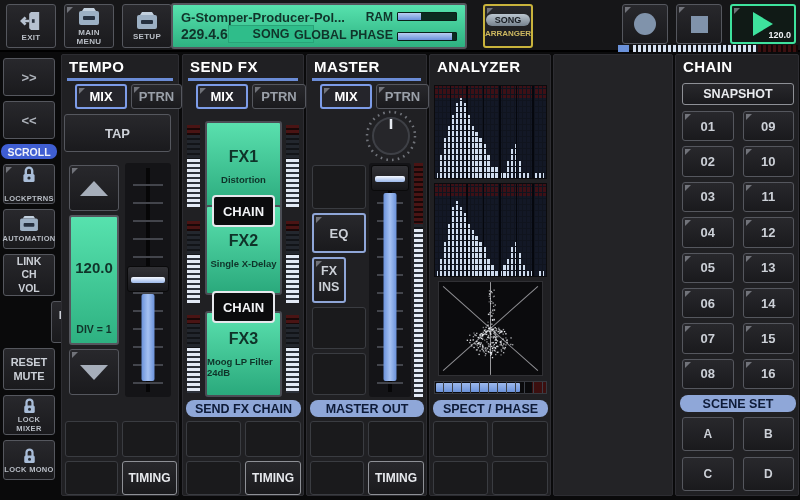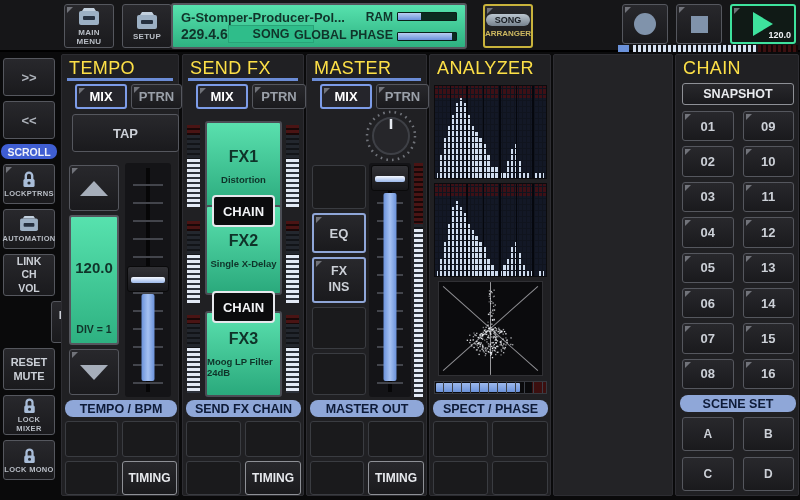--- a/index.html
+++ b/index.html
@@ -12,22 +12,22 @@
     border:1px solid #55575e; border-radius:3px; color:#ccd0d7; font-weight:bold;
     display:flex; align-items:center; justify-content:center; text-align:center; }
   .btn.empty { background:#1a1a1c; border-color:#3a3c41; }
   .btn.bright { border-color:#8e9096; }
   .flag::after { content:""; position:absolute; top:2px; left:2px; width:0; height:0;
     border-top:6px solid #84878e; border-right:6px solid transparent; opacity:.8; }
   .pill { position:absolute; background:#8fa7d8; border-radius:8px; color:#0e1b38;
     font-weight:bold; font-size:12.5px; display:flex; align-items:center; justify-content:center; }
   .panel { position:absolute; top:54px; height:442px; background:#202023;
     border:1px solid #2d2d32; border-radius:2px; }
-  .phead { position:absolute; top:3px; left:7px; font-size:18px; font-weight:normal;
-    color:#fde047; letter-spacing:.4px; }
+  .phead { position:absolute; top:3px; left:7px; font-size:15px; font-weight:bold;
+    color:#ffffff; letter-spacing:.4px; }
   .punder { position:absolute; top:23px; left:5px; right:5px; height:3px; background:#6b8cd6; }
   .tab { font-size:13px; color:#9aa0a9;margin-left:8px; }
   .tab.active { border:2px solid #7d9ce8; color:#fff; background:#25252b; }
 
   
   .lcd { background:linear-gradient(#57e2ae,#2eb181); border:2px solid #55575e;
     border-radius:3px; color:#10342a; }
 
   
   .ftrack { position:absolute; background:#141417; border-radius:3px; }
@@ -92,20 +92,28 @@
     justify-content:center; z-index:3; }
   svg { display:block; }
 </style>
 </head>
 <body>
 
 <div class="app">
 
   <div class="topbar">
 
+    <div class="btn" style="left:6px;top:4px;width:50px;height:44px;flex-direction:column;gap:2px;">
+      <svg width="22" height="20" viewBox="0 0 24 22">
+        <path d="M12 1 h9 v20 h-9 l-2 -2 v-16 z" fill="#b6c1d0"></path>
+        <rect x="13" y="9" width="3" height="4" fill="#2a3340"></rect>
+        <path d="M10 11 L3 11 M6 7 L2 11 L6 15" stroke="#b6c1d0" stroke-width="3" fill="none"></path>
+      </svg>
+      <span class="tb-label">EXIT</span>
+    </div>
 
     <div class="btn flag" style="left:64px;top:4px;width:50px;height:44px;flex-direction:column;gap:2px;">
       <svg width="24" height="19" viewBox="0 0 24 19">
         <path d="M5 4 L7 1 H17 L19 4 Z" fill="#c3d1df"></path>
         <rect x="2" y="4" width="20" height="14" rx="2" fill="#9cb0c4"></rect>
         <rect x="6" y="9" width="12" height="4" rx="1" fill="#263140"></rect>
       </svg>
       <span class="tb-label">MAIN MENU</span>
     </div>
 
@@ -167,21 +175,21 @@
       <span>&gt;&gt;</span>
     </div>
     <div class="btn" style="left:3px;top:101px;width:52px;height:38px;font-size:13px;color:#aeb3bb;">
       <span>&lt;&lt;</span>
     </div>
     <div class="pill" style="left:1px;top:144px;width:56px;height:15px;background:#3f5ed2;color:#eef1f8;
                 font-size:10.5px;border-radius:7px;">
       <span>SCROLL</span>
     </div>
 
-    <div class="btn flag" style="left:3px;top:164px;width:52px;height:40px;flex-direction:column;gap:1px;">
+    <div class="btn flag" style="left:3px;top:164px;width:52px;height:40px;flex-direction:column;gap:1px;justify-content:space-between;">
       <svg width="16" height="18" viewBox="0 0 20 22">
         <path d="M6 12 v-5 a4 4 0 0 1 8 0 v5" stroke="#a9bdd8" stroke-width="3" fill="none"></path>
         <rect x="3" y="11" width="14" height="10" rx="2" fill="#a9bdd8"></rect>
         <circle cx="10" cy="16" r="2" fill="#232930"></circle>
       </svg>
       <span class="tb-label" style="font-size:7.5px;">LOCKPTRNS</span>
     </div>
 
     <div class="btn" style="left:3px;top:209px;width:52px;height:40px;flex-direction:column;gap:2px;">
       <svg width="22" height="17" viewBox="0 0 24 19">
@@ -223,21 +231,21 @@
 
   <div class="panel" style="left:61px;width:118px;">
     <div class="phead">TEMPO</div>
     <div class="punder"></div>
     <div class="btn tab active flag" style="left:5px;top:29px;width:52px;height:25px;">
       <span>MIX</span>
       </div>
     <div class="btn tab flag" style="left:61px;top:29px;width:51px;height:25px;">
       <span>PTRN</span>
       </div>
-    <div class="btn" style="left:10px;top:59px;width:107px;height:38px;font-size:13px;">
+    <div class="btn" style="left:2px;top:59px;width:107px;height:38px;font-size:13px;">
       <span>TAP</span>
       </div>
 
     <div class="btn flag" style="left:7px;top:110px;width:50px;height:46px;">
       <span style="width:0;height:0;border-left:14px solid transparent;border-right:14px solid transparent;
                    border-bottom:15px solid #a6aeba;"></span>
     </div>
     <div class="lcd" style="position:absolute;left:7px;top:160px;width:50px;height:130px;">
       <span style="position:absolute;left:0;right:0;top:42px;text-align:center;font-size:15px;font-weight:bold;">120.0</span>
       <span style="position:absolute;left:0;right:0;bottom:8px;text-align:center;font-size:10.5px;font-weight:bold;">DIV = 1</span>
@@ -247,23 +255,20 @@
                    border-top:15px solid #a6aeba;"></span>
     </div>
 
     <div class="ftrack" style="left:63px;top:108px;width:46px;height:234px;">
       <div class="groove"></div>
       <div class="ticks"></div>
       <div class="ffill" id="tempo-fill" style="top: 56%; bottom: 7%;"></div>
       <div class="fhandle" id="tempo-handle" style="top: 44%;"></div>
     </div>
 
-    <div class="pill" style="left:3px;top:345px;width:112px;height:17px;">
-      <span>TEMPO / BPM</span>
-      </div>
 
     <div class="btn empty" style="left:3px;top:366px;width:53px;height:36px;"></div>
     <div class="btn empty" style="left:60px;top:366px;width:55px;height:36px;"></div>
     <div class="btn empty" style="left:3px;top:406px;width:53px;height:34px;"></div>
     <div class="btn bright" style="left:60px;top:406px;width:55px;height:34px;font-size:12px;color:#e8eaee;">
       <span>TIMING</span>
       </div>
   </div>
 
   <div class="panel" style="left:182px;width:122px;">
@@ -348,21 +353,21 @@
     <svg style="position:absolute;left:56px;top:54px;" width="56" height="54" viewBox="0 0 56 54">
       <circle cx="28" cy="27" r="24" fill="none" stroke="#70737a" stroke-width="2.5" stroke-dasharray="1.6 4.2"></circle>
       <circle cx="28" cy="27" r="18" fill="#26262a" stroke="#3e4046" stroke-width="2"></circle>
       <line x1="28" y1="10" x2="28" y2="20" stroke="#e8ecf2" stroke-width="2.5"></line>
     </svg>
 
     <div class="btn empty" style="left:5px;top:110px;width:54px;height:44px;"></div>
     <div class="btn flag" style="left:5px;top:158px;width:54px;height:40px;border:2px solid #8fa6d8;font-size:13px;">
       <span>EQ</span>
       </div>
-    <div class="btn flag" style="left:5px;top:202px;width:54px;height:46px;border:2px solid #8fa6d8;
+    <div class="btn flag" style="left:5px;top:202px;width:34px;height:46px;border:2px solid #8fa6d8;
                 font-size:12.5px;padding:16px 12px;line-height:1.25;">
       <span>FX INS</span>
       </div>
     <div class="btn empty" style="left:5px;top:252px;width:54px;height:42px;"></div>
     <div class="btn empty" style="left:5px;top:298px;width:54px;height:42px;"></div>
 
     <div class="ftrack" style="left:62px;top:108px;width:42px;height:234px;">
       <div class="groove"></div>
       <div class="ticks"></div>
       <div class="ffill" id="master-fill" style="top: 13%; bottom: 7%;"></div>

